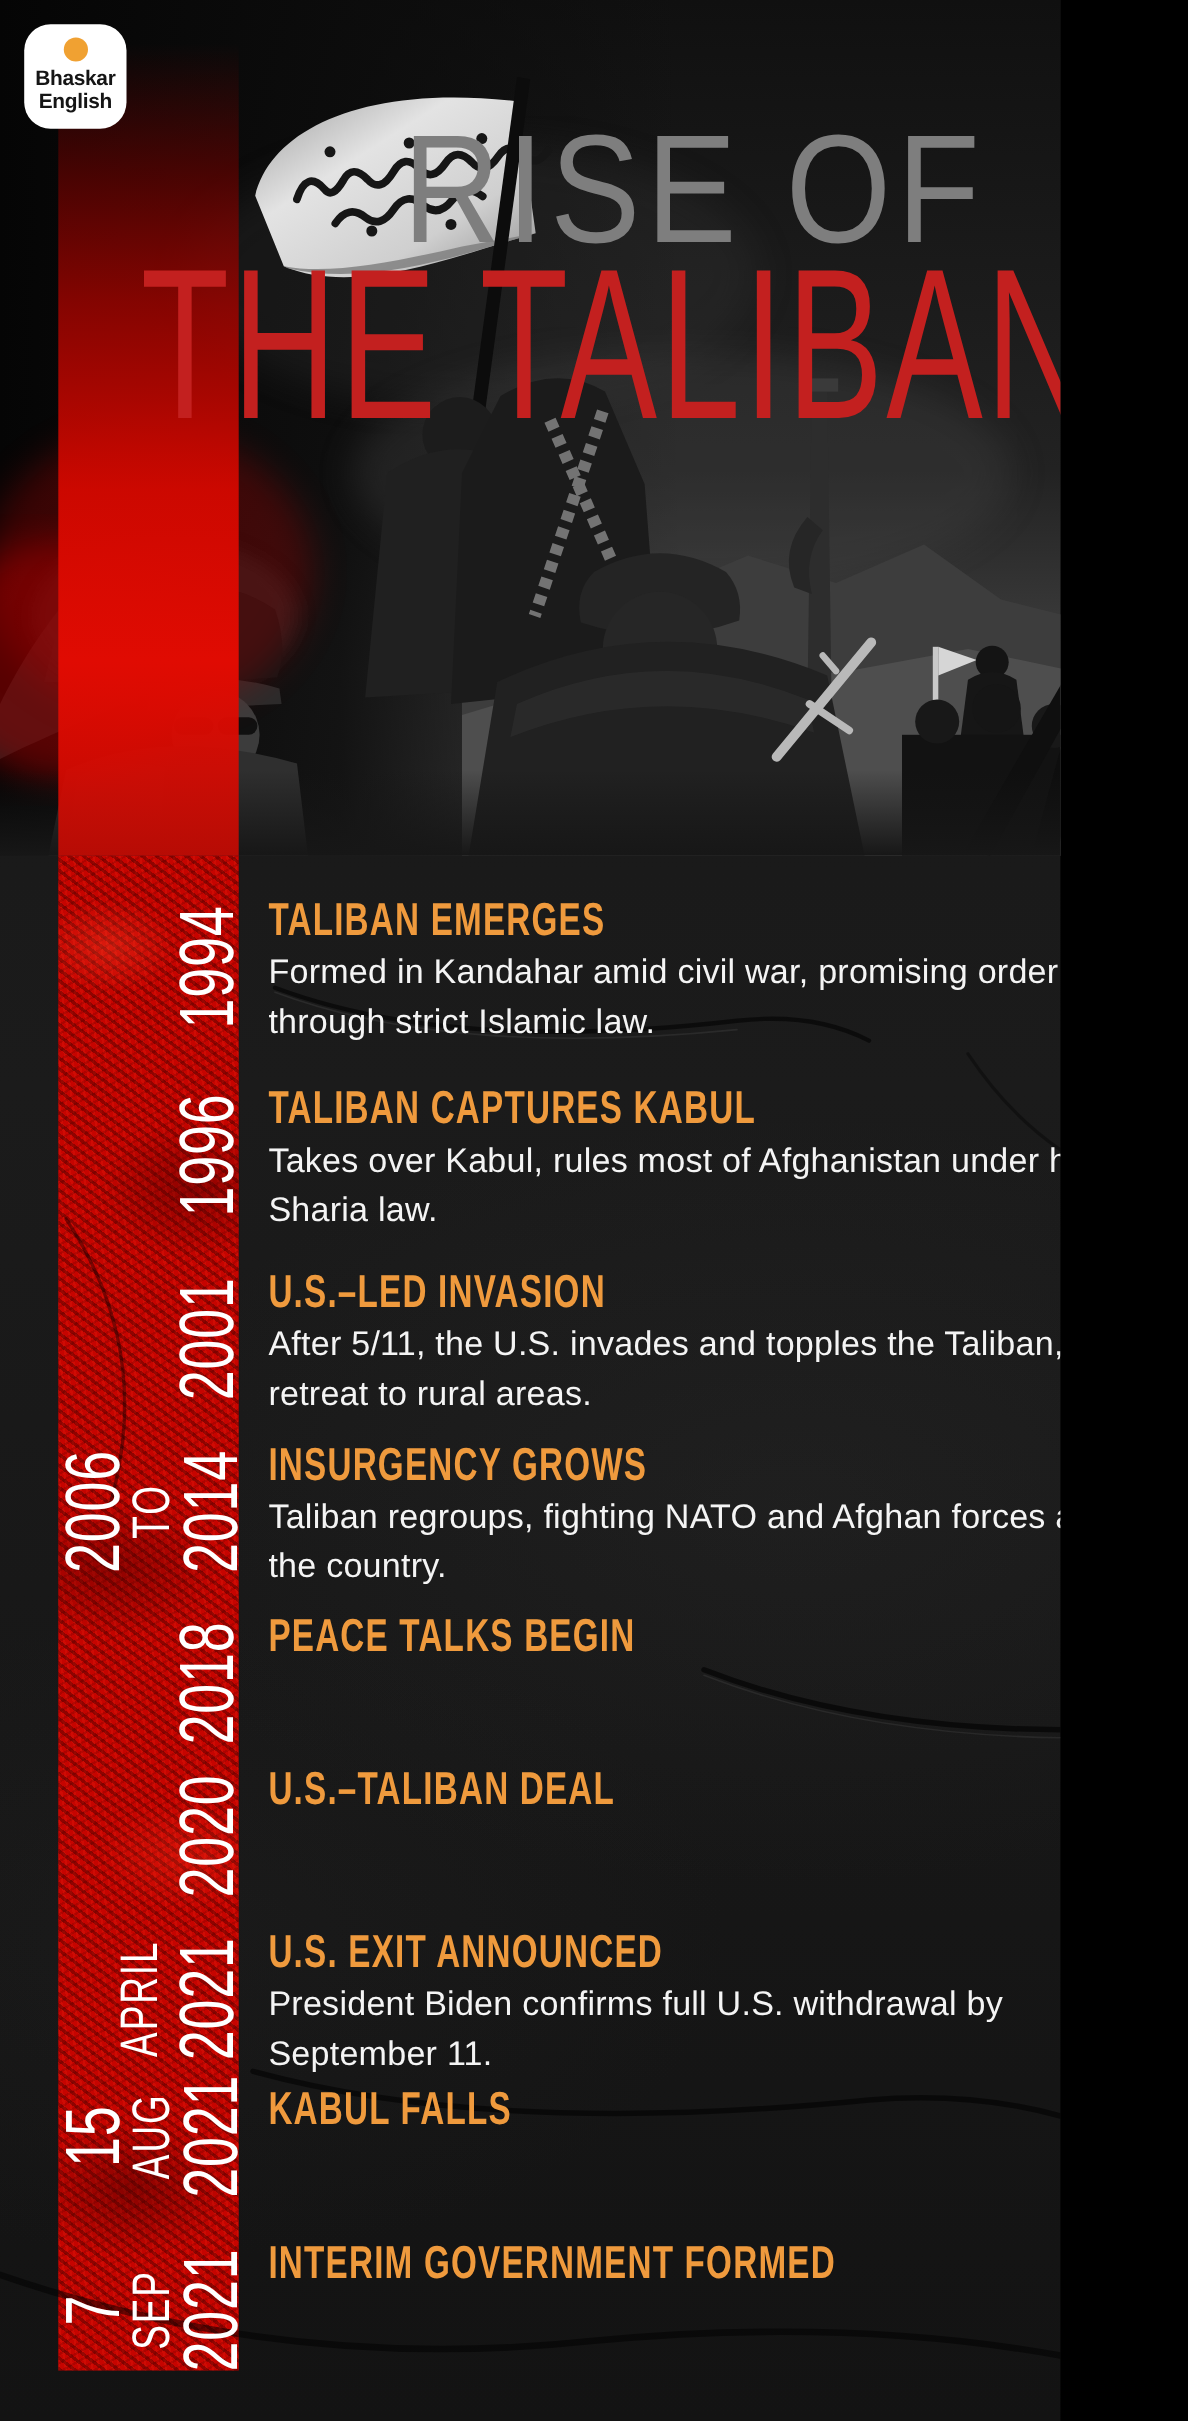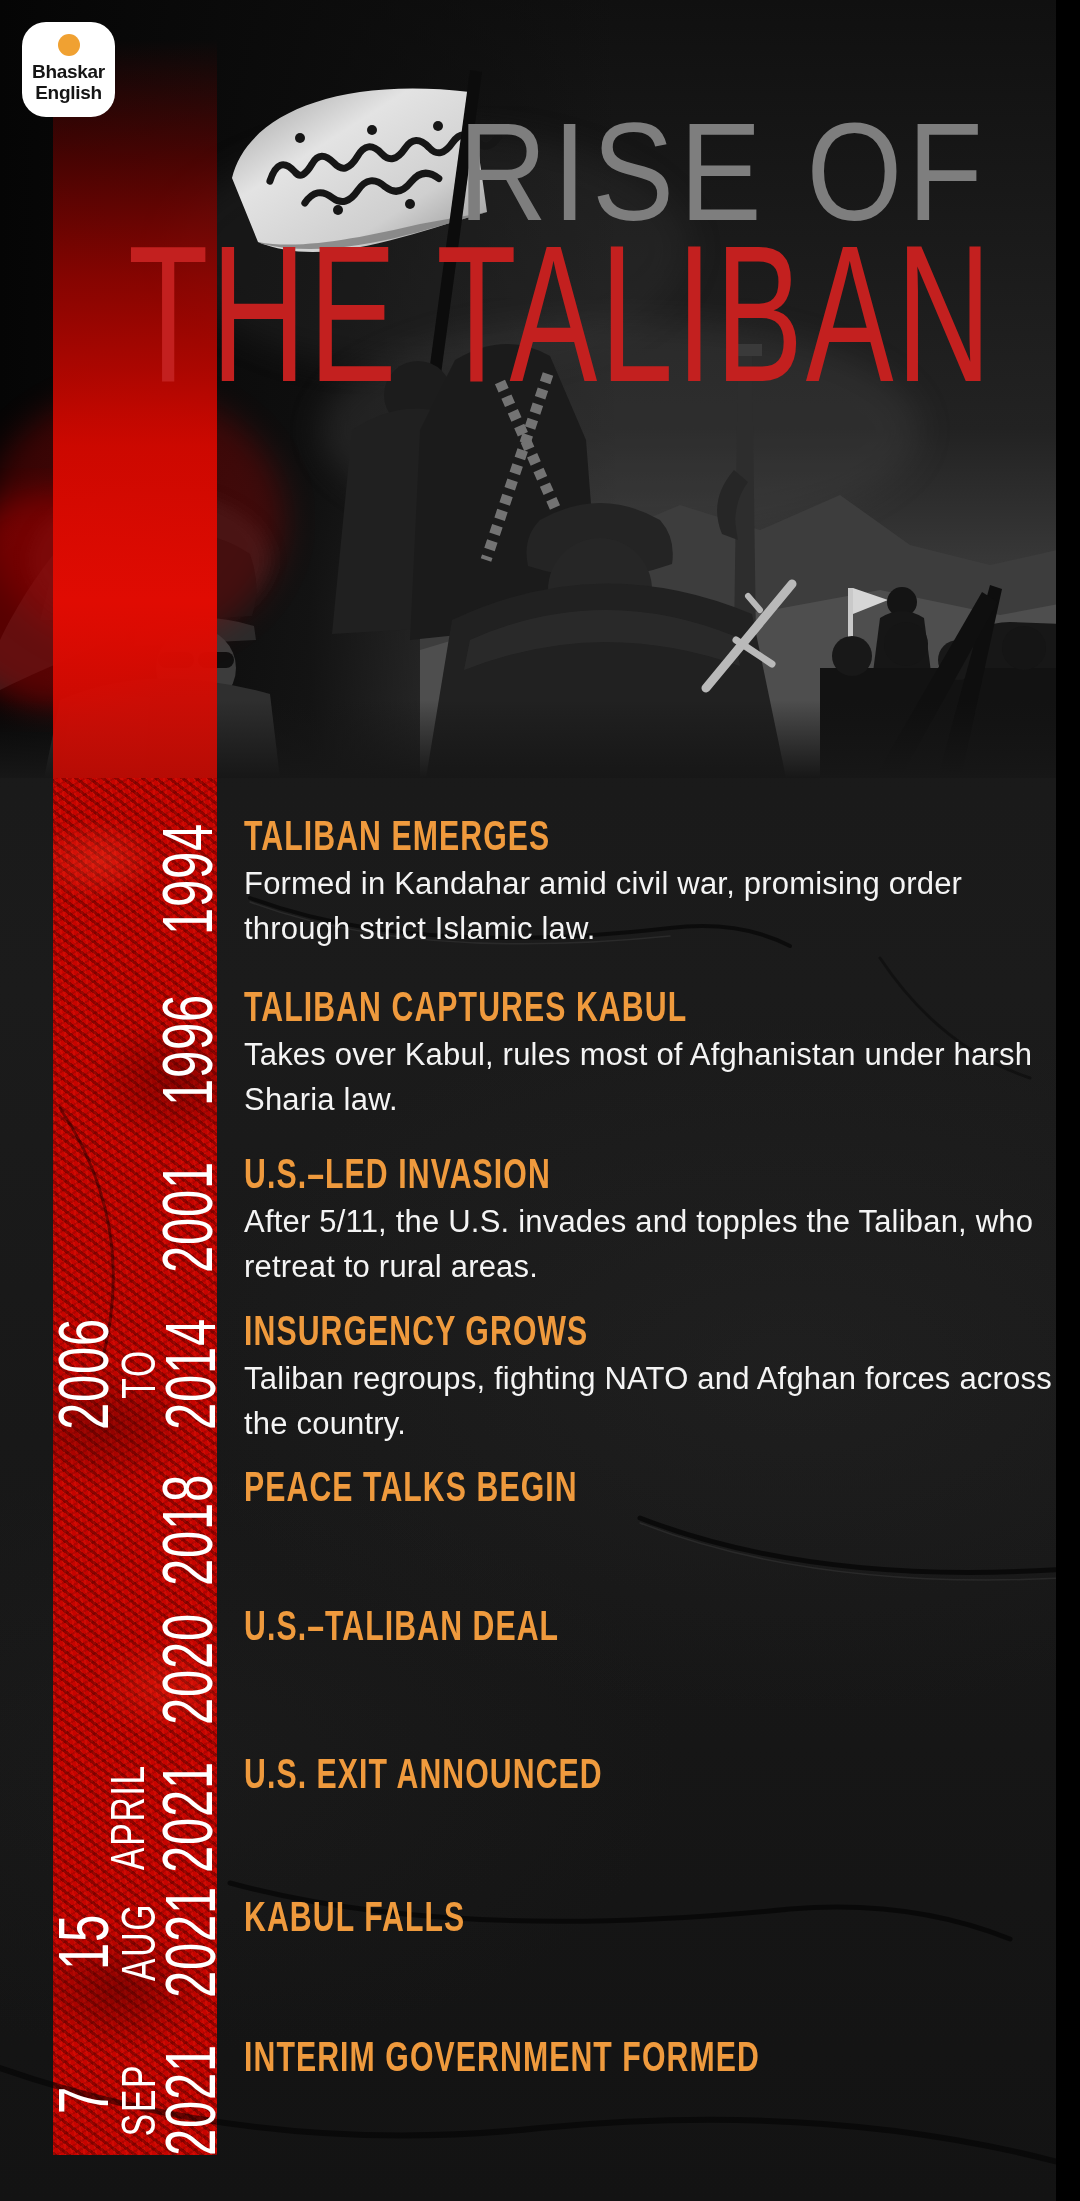--- a/index.html
+++ b/index.html
@@ -1,16 +1,16 @@
 <!DOCTYPE html>
 <html><head>
 <meta charset="utf-8">
 <style>
   html,body{margin:0;padding:0;background:#000;}
-  #canvas{position:relative;width:1056px;height:2201px;overflow:hidden;
+  #canvas{position:relative;width:964px;height:2201px;overflow:hidden;
     background:
       radial-gradient(900px 500px at 75% 62%, rgba(60,60,60,.18), transparent 70%),
       radial-gradient(700px 420px at 18% 80%, rgba(50,50,50,.14), transparent 70%),
       linear-gradient(180deg,#161616 0%,#1b1b1b 45%,#131313 100%);
     font-family:"Liberation Sans",sans-serif;}
 
   
   #photo{position:absolute;left:0;top:0;width:1080px;height:778px;}
 
   
@@ -268,20 +268,22 @@
     <div class="content">
       <h2 class="head">U.S.–TALIBAN DEAL</h2>
     </div>
   </div>
 
   <div class="item i7" style="top:1751px">
     <span class="ycol d1 small">APRIL</span>
     <span class="ycol d2">2021</span>
     <div class="content">
       <h2 class="head">U.S. EXIT ANNOUNCED</h2>
+      <p class="body">President Biden confirms full U.S. withdrawal by
+September 11.</p>
     </div>
   </div>
 
   <div class="item i8" style="top:1894px">
     <span class="ycol t1">15</span>
     <span class="ycol t2 small">AUG</span>
     <span class="ycol t3">2021</span>
     <div class="content">
       <h2 class="head">KABUL FALLS</h2>
     </div>

